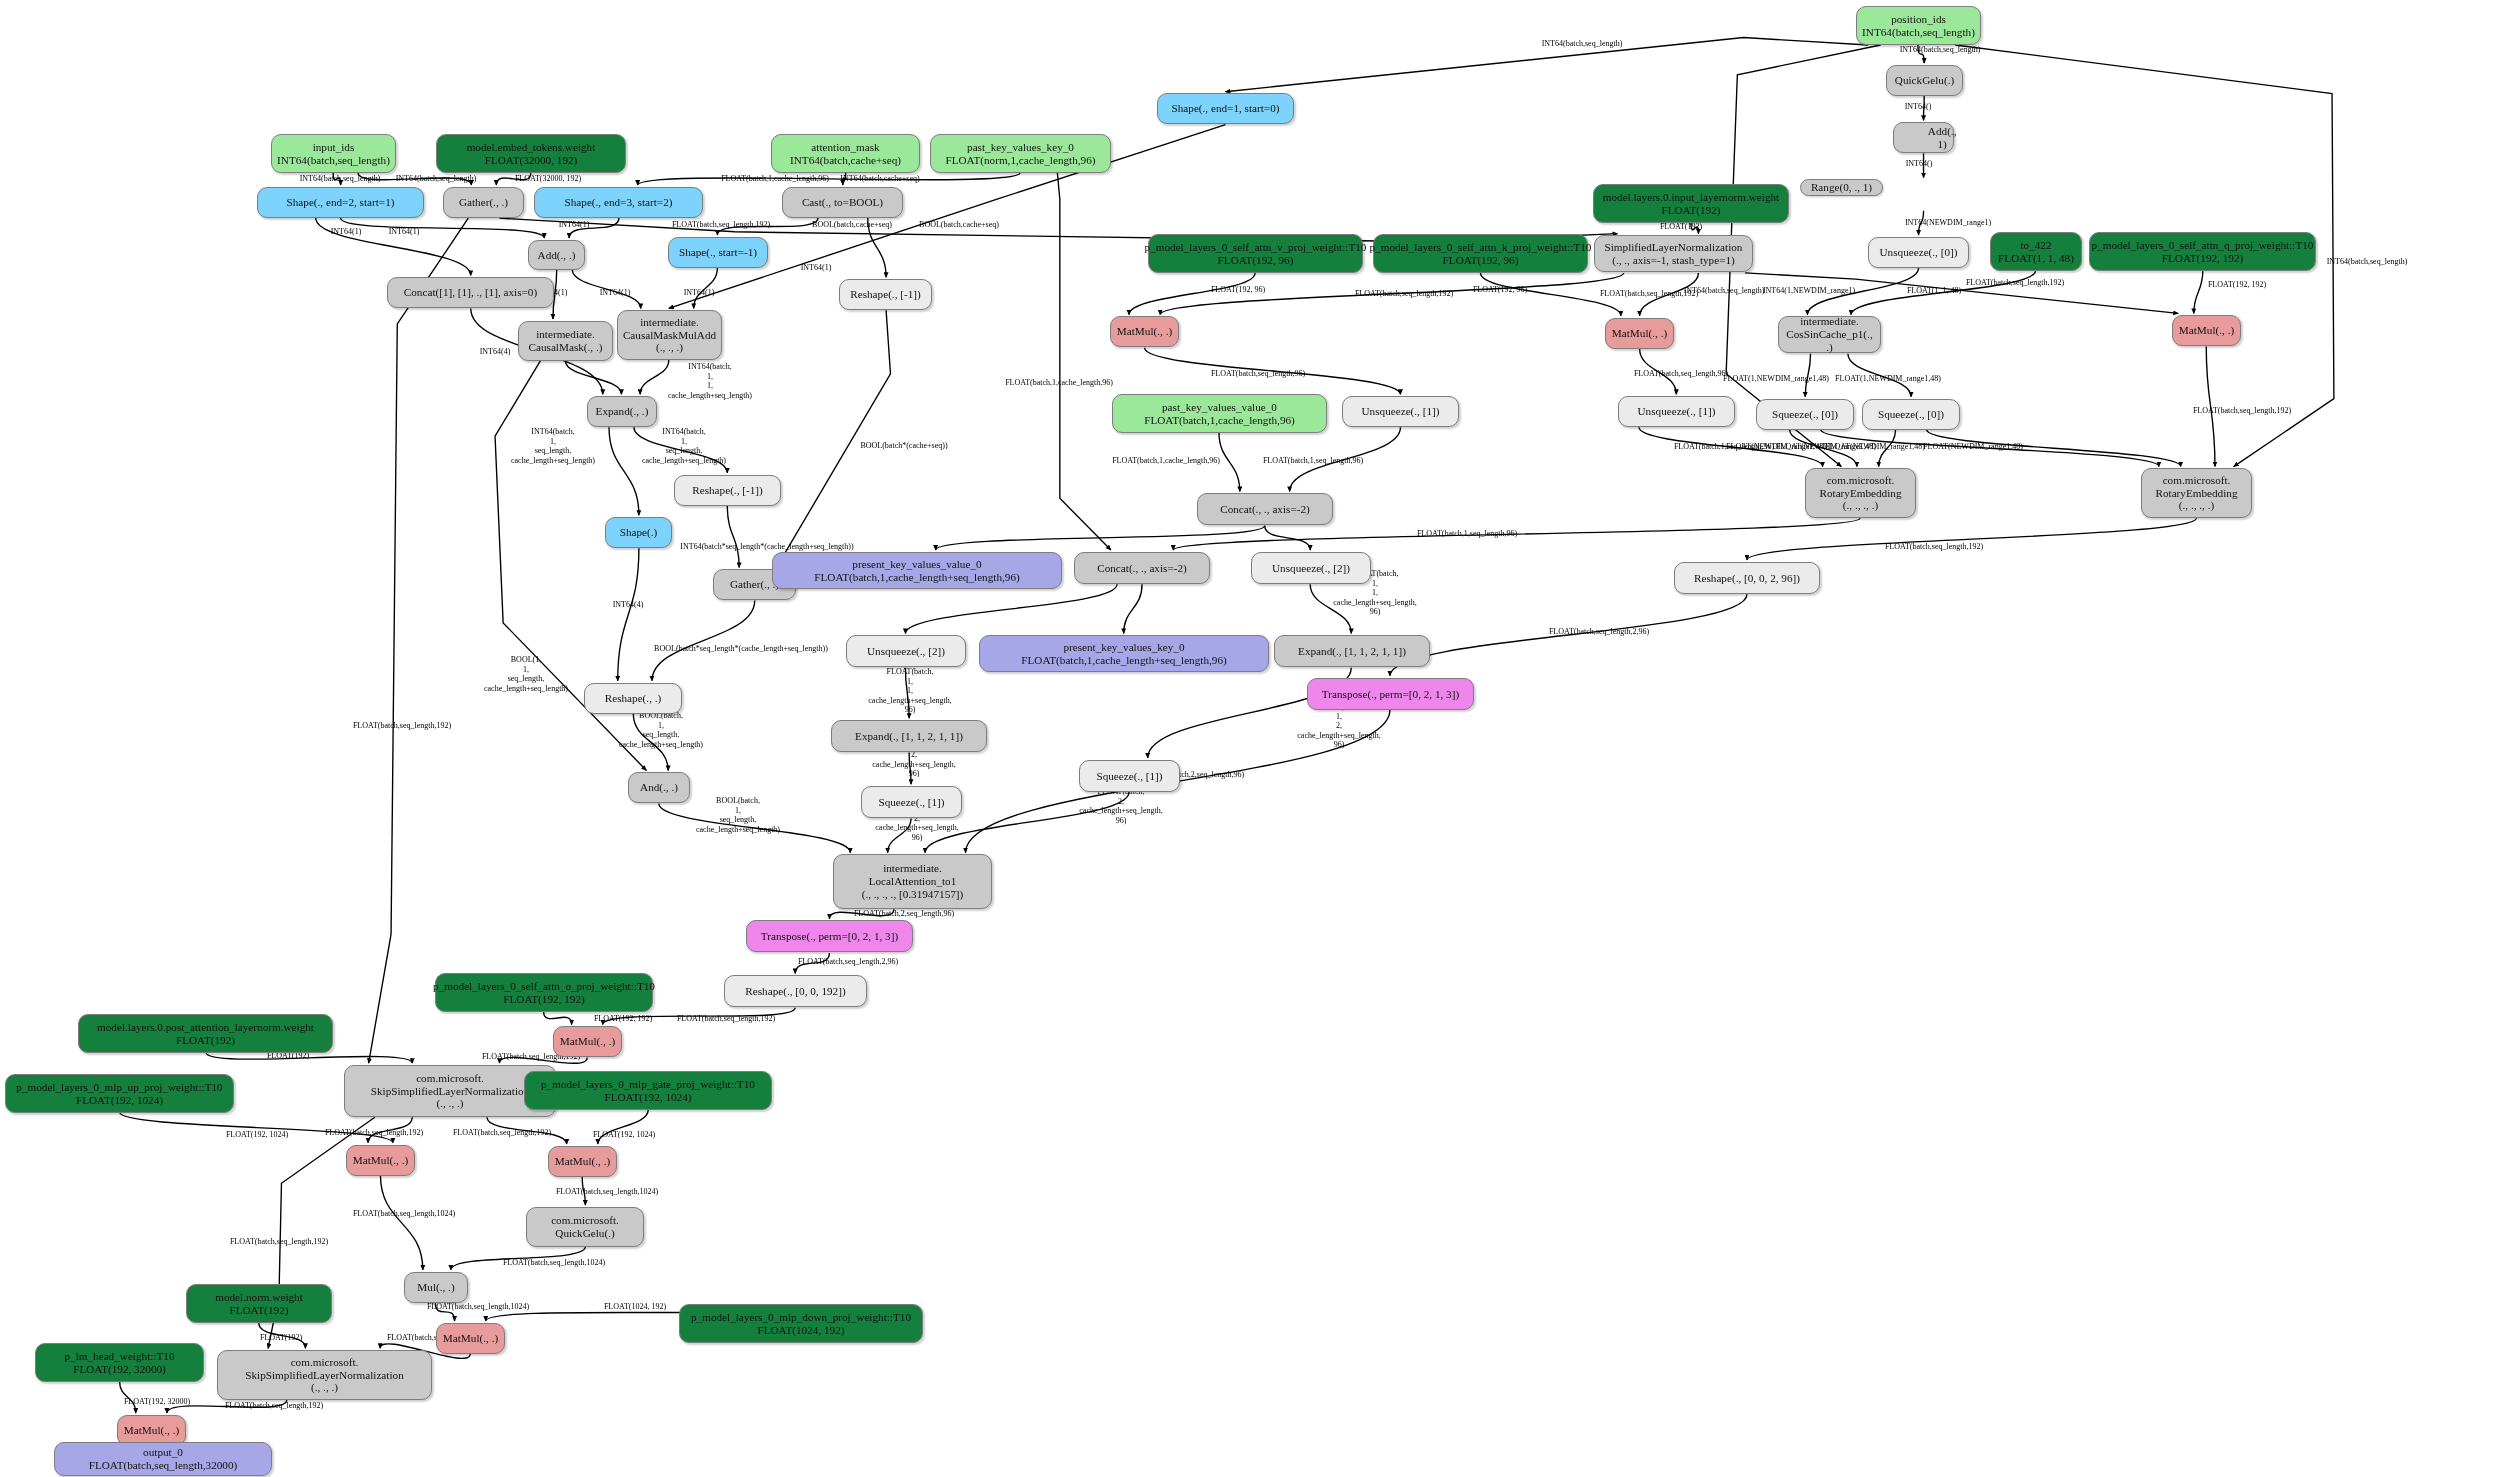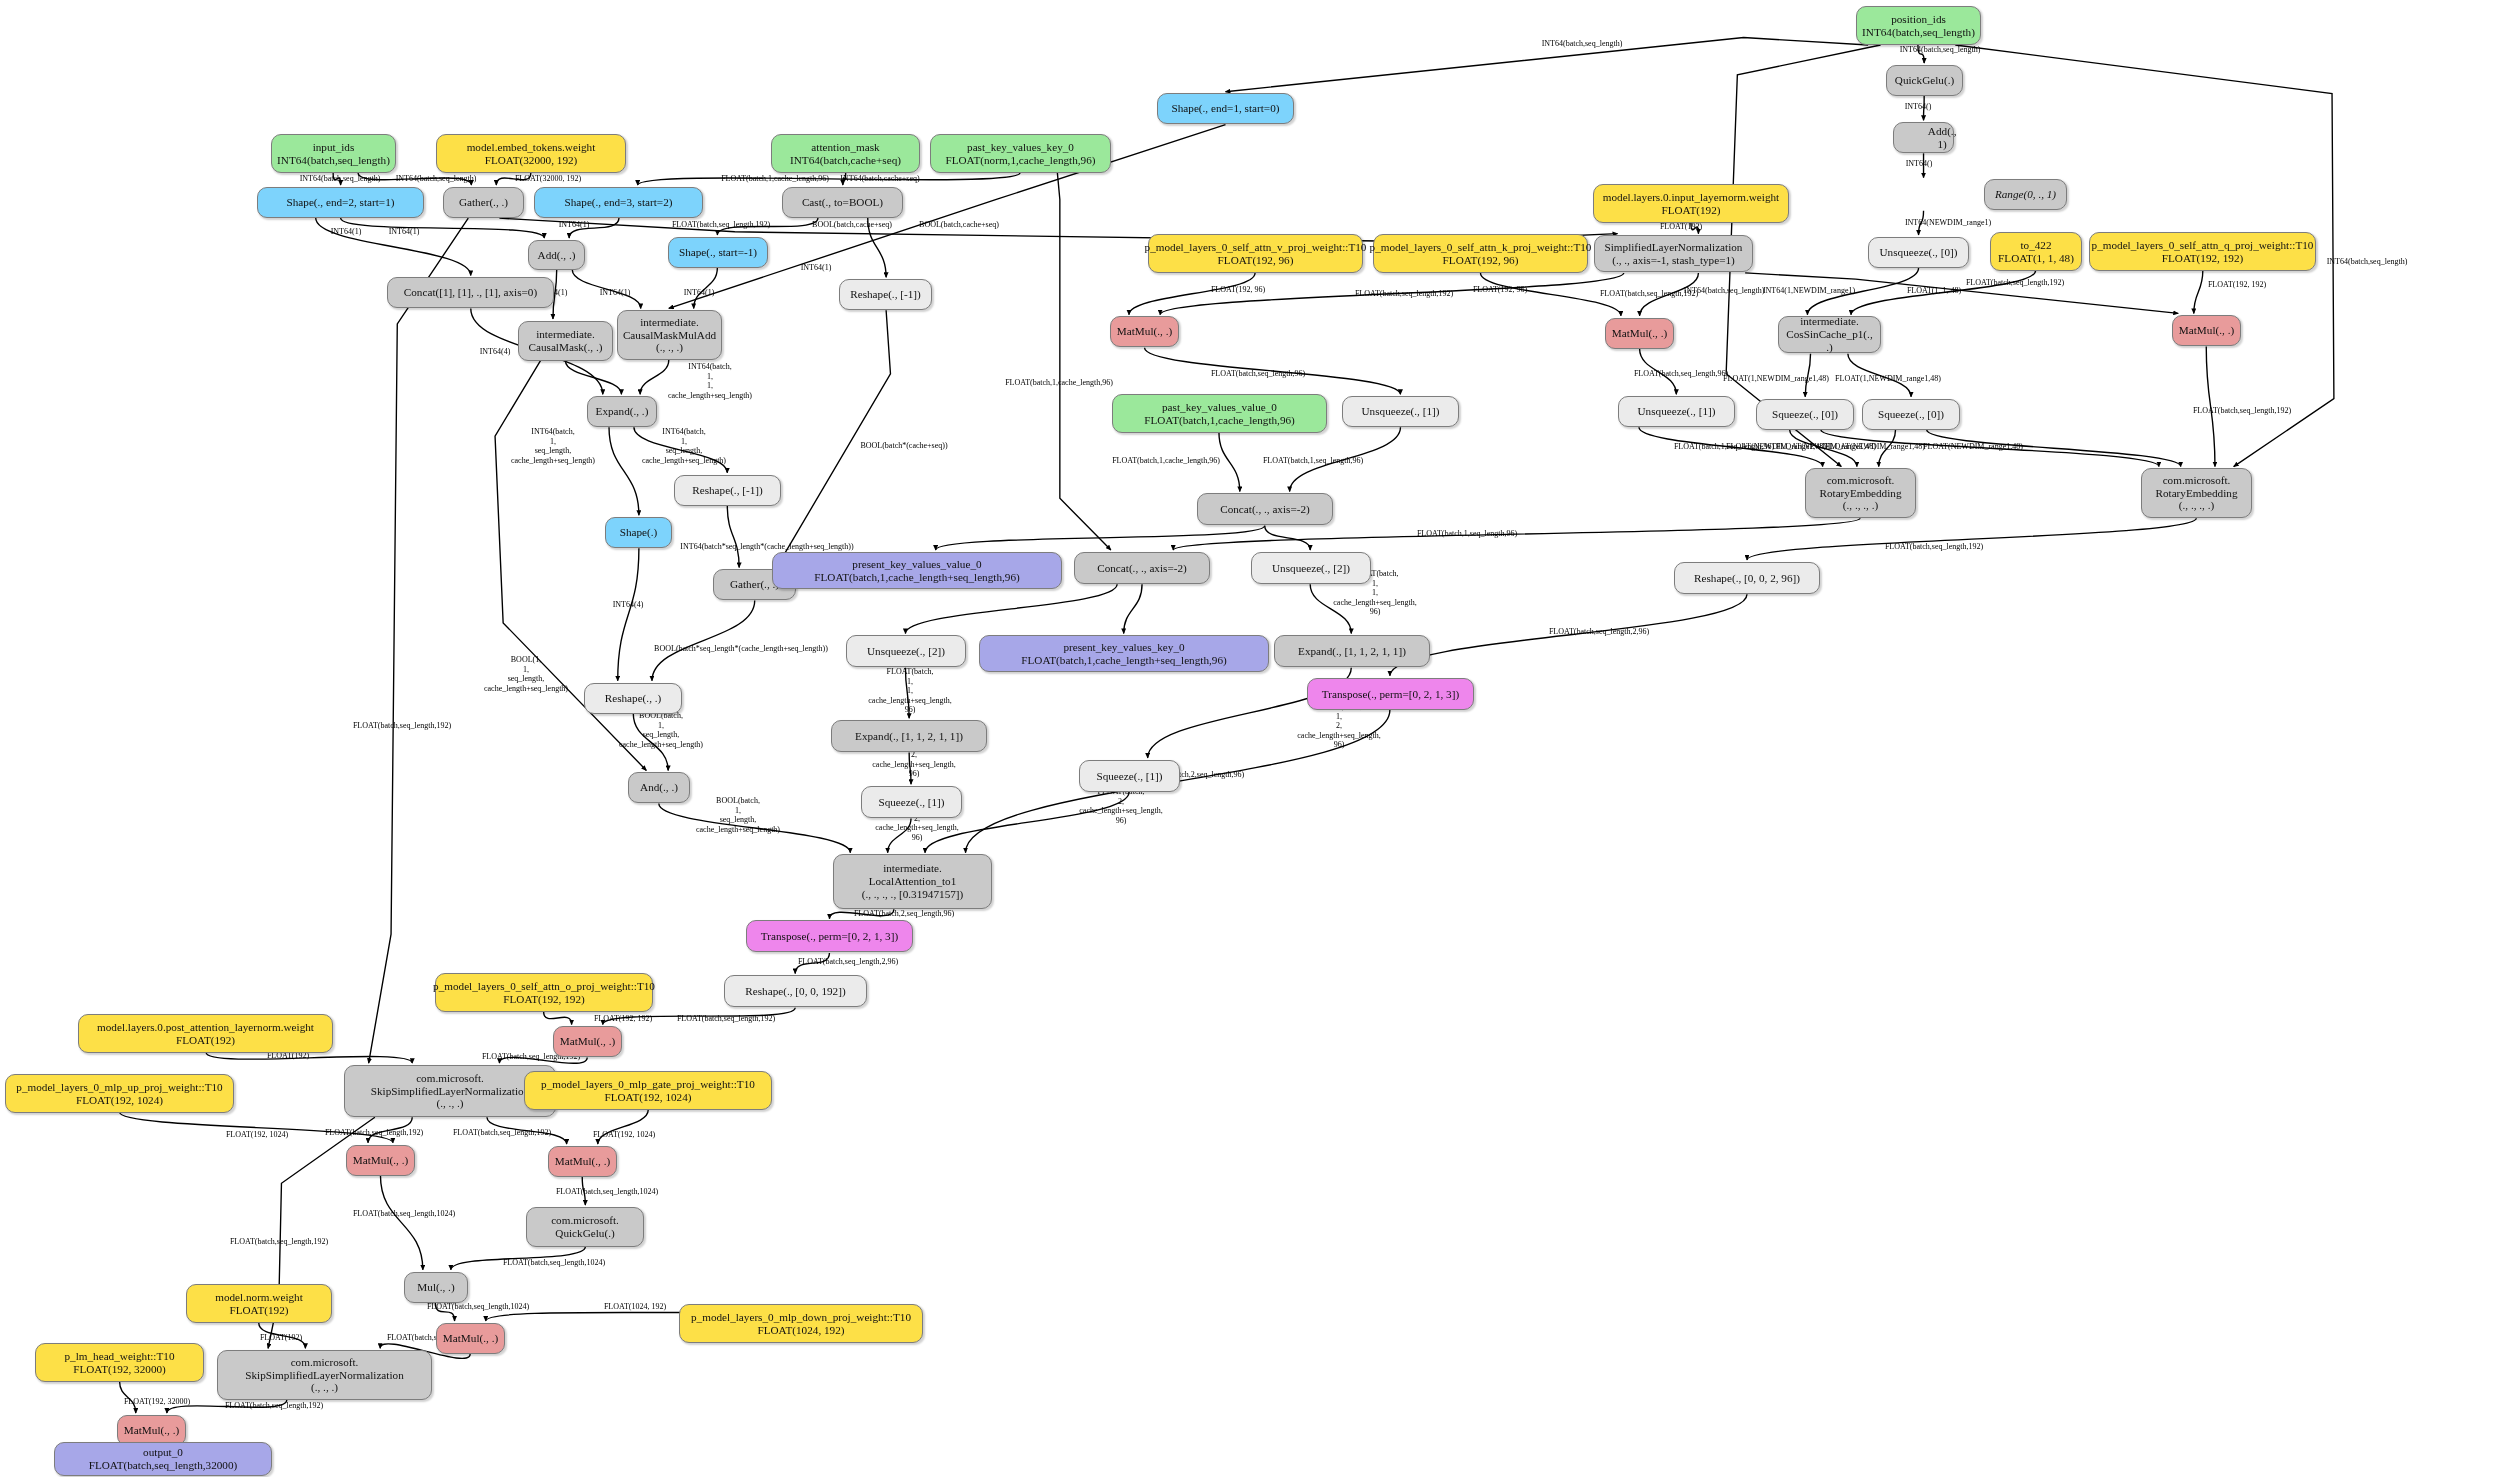--- a/index.html
+++ b/index.html
@@ -4,21 +4,21 @@
 <style>
   html,body{margin:0;padding:0;background:#ffffff;}
   #graph{position:relative;width:2512px;height:1478px;font-family:"Liberation Serif","DejaVu Serif",serif;overflow:hidden;background:#fff;}
   #edges{position:absolute;left:0;top:0;width:2512px;height:1478px;z-index:1;}
   .edge{fill:none;stroke:#000;stroke-width:2.2;}
   .node{position:absolute;z-index:3;display:flex;align-items:center;justify-content:center;
         text-align:center;white-space:pre-line;border:1.2px solid #7d7d7d;border-radius:10px;
         font-size:11.2px;line-height:1.16;color:#111;box-shadow:1.2px 1.2px 1.9px rgba(0,0,0,.18);
         box-sizing:border-box;padding:1.2px 3.7px;}
   .k-input{background:#9be89b;}
-  .k-weight{background:#fde047;}
+  .k-weight{background:#15803d;}
   .k-shape{background:#7dd3fc;}
   .k-op{background:#c9c9c9;}
   .k-oplight{background:#ebebeb;}
   .k-matmul{background:#e89b9b;}
   .k-present{background:#a7a7e8;}
   .k-transpose{background:#ee86ec;}
   .elabel{position:absolute;z-index:2;transform:translate(-50%,-50%);white-space:pre;
           font-size:8px;line-height:1.2;color:#000;text-align:center;
           font-family:"Liberation Serif","DejaVu Serif",serif;}
 </style>
@@ -122,21 +122,21 @@
       <path d="M755,2174 C755,2202 610.5,2137 610.5,2165" class="edge" marker-end="url(#arr)"></path>
       <path d="M415.5,2124 C415.5,2152 490.5,2137 490.5,2165" class="edge" marker-end="url(#arr)"></path>
       <path d="M192,2218 C192,2246 218,2241 218,2269" class="edge" marker-end="url(#arr)"></path>
       <path d="M460.5,2248 C460.5,2276 268,2241 268,2269" class="edge" marker-end="url(#arr)"></path>
       <path d="M243,2322 C243,2350 261,2285 261,2313" class="edge" marker-end="url(#arr)"></path>
     </svg>
 <div class="node k-input" style="left: 1856px; top: 6.2px; width: 125px; height: 39px;">position_ids
 INT64(batch,seq_length)</div>
     <div class="node k-op" style="left: 1886px; top: 65px; width: 77px; height: 31px;">QuickGelu(.)</div>
     <div class="node k-op" style="left: 1893px; top: 122px; width: 61px; height: 31px; padding-left: 41px;">Add(., 1)</div>
-    <div class="node k-op" style="left: 1984px; top: 179px; width: 83px; height: 31px; font-style: italic;">Range(0, ., 1)</div>
+    <div class="node k-op" style="left: 1800px; top: 179px; width: 83px; height: 17px;">Range(0, ., 1)</div>
     <div class="node k-oplight" style="left: 1868px; top: 237px; width: 101px; height: 31px;">Unsqueeze(., [0])</div>
     <div class="node k-weight" style="left: 1990px; top: 232px; width: 92px; height: 39px;">to_422
 FLOAT(1, 1, 48)</div>
     <div class="node k-weight" style="left: 2089px; top: 232px; width: 227px; height: 39px;">p_model_layers_0_self_attn_q_proj_weight::T10
 FLOAT(192, 192)</div>
     <div class="node k-matmul" style="left: 2172px; top: 315px; width: 69px; height: 31px;">MatMul(., .)</div>
     <div class="node k-input" style="left: 271px; top: 134px; width: 125px; height: 39px;">input_ids
 INT64(batch,seq_length)</div>
     <div class="node k-weight" style="left: 436px; top: 134px; width: 190px; height: 39px;">model.embed_tokens.weight
 FLOAT(32000, 192)</div>

